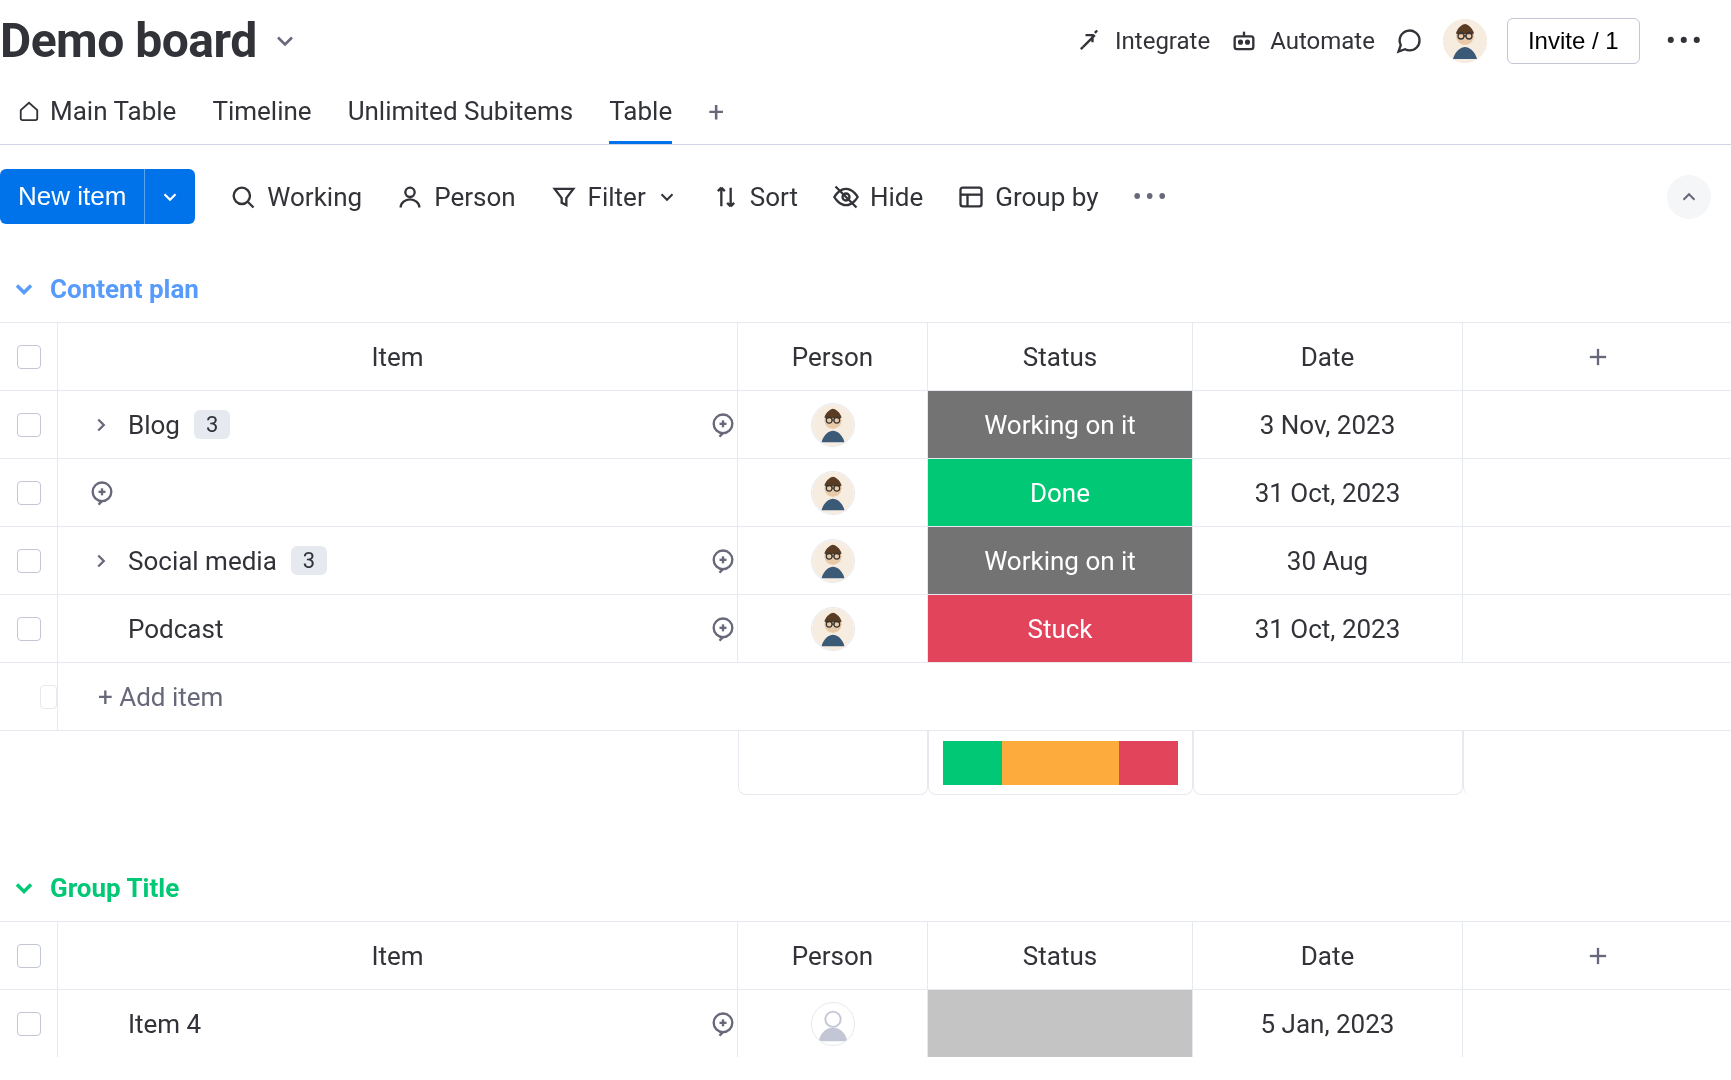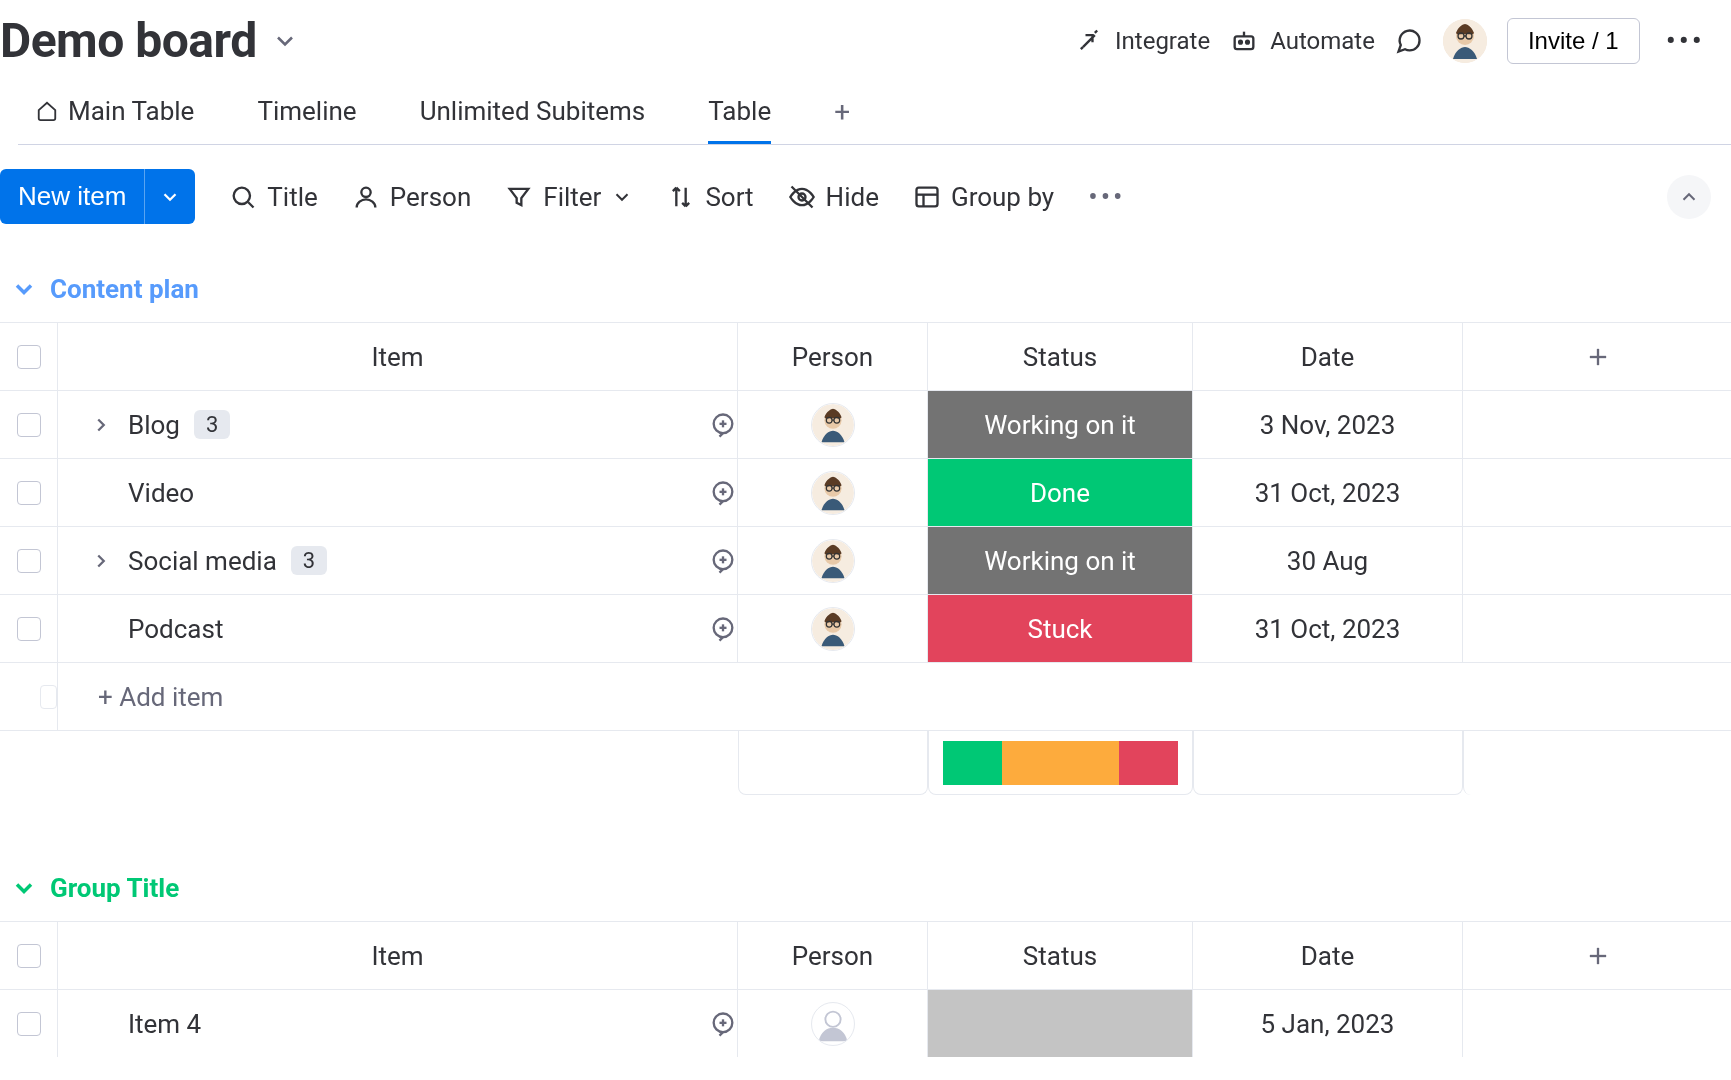--- a/index.html
+++ b/index.html
@@ -49,25 +49,24 @@
     width:44px; height:44px; border-radius:50%;
     background:#f2e6d9;
     display:flex; align-items:center; justify-content:center;
     overflow:hidden;
   }
 
   
   .tabs {
     display:flex;
     align-items:center;
-    gap: 63px;
+    gap: 36px;
     padding: 0 0 0 18px;
     border-bottom:1px solid #d0d4e4;
     height:64px;
-    margin-left:18px;
   }
   .tab {
     display:flex; align-items:center; gap:10px;
     font-size:26px;
     color:#323338;
     height:100%;
     border-bottom:3px solid transparent;
     cursor:pointer;
   }
   .tab.active { border-bottom-color:#0073ea; }
@@ -335,21 +334,21 @@
         </svg>
     </button>
   </div>
   <div class="tool">
     <span>
       <svg class="ic" viewBox="0 0 24 24" fill="none" stroke="#323338" stroke-width="2">
           <circle cx="11" cy="11" r="7"></circle>
           <line x1="21" y1="21" x2="16.5" y2="16.5"></line>
         </svg>
     </span>
-    <span>Title</span>
+    <span>Working</span>
   </div>
   <div class="tool">
     <span>
       <svg class="ic" viewBox="0 0 24 24" fill="none" stroke="#323338" stroke-width="2">
           <circle cx="12" cy="8" r="4"></circle>
           <path d="M4 21c0-4 4-7 8-7s8 3 8 7"></path>
         </svg>
     </span>
     <span>Person</span>
   </div>
@@ -487,24 +486,20 @@
     </div>
   </div>
 
   <div class="row-wrap">
     <div class="accent-bar"></div>
     <div class="trow">
       <div class="cell first">
           <div class="checkbox"></div>
         </div>
       <div class="cell item">
-        <div class="grow">
-          <span class="sub-chev spacer-chev"></span>
-          <span>Video</span>
-        </div>
         <div class="conv">
           <svg class="ic" viewBox="0 0 24 24" fill="none" stroke="#676879" stroke-width="2">
               <circle cx="12" cy="11" r="8"></circle>
               <path d="M9 22l3-3"></path>
               <line x1="12" y1="8" x2="12" y2="14"></line>
               <line x1="9" y1="11" x2="15" y2="11"></line>
             </svg>
         </div>
       </div>
       <div class="cell person-cell">

